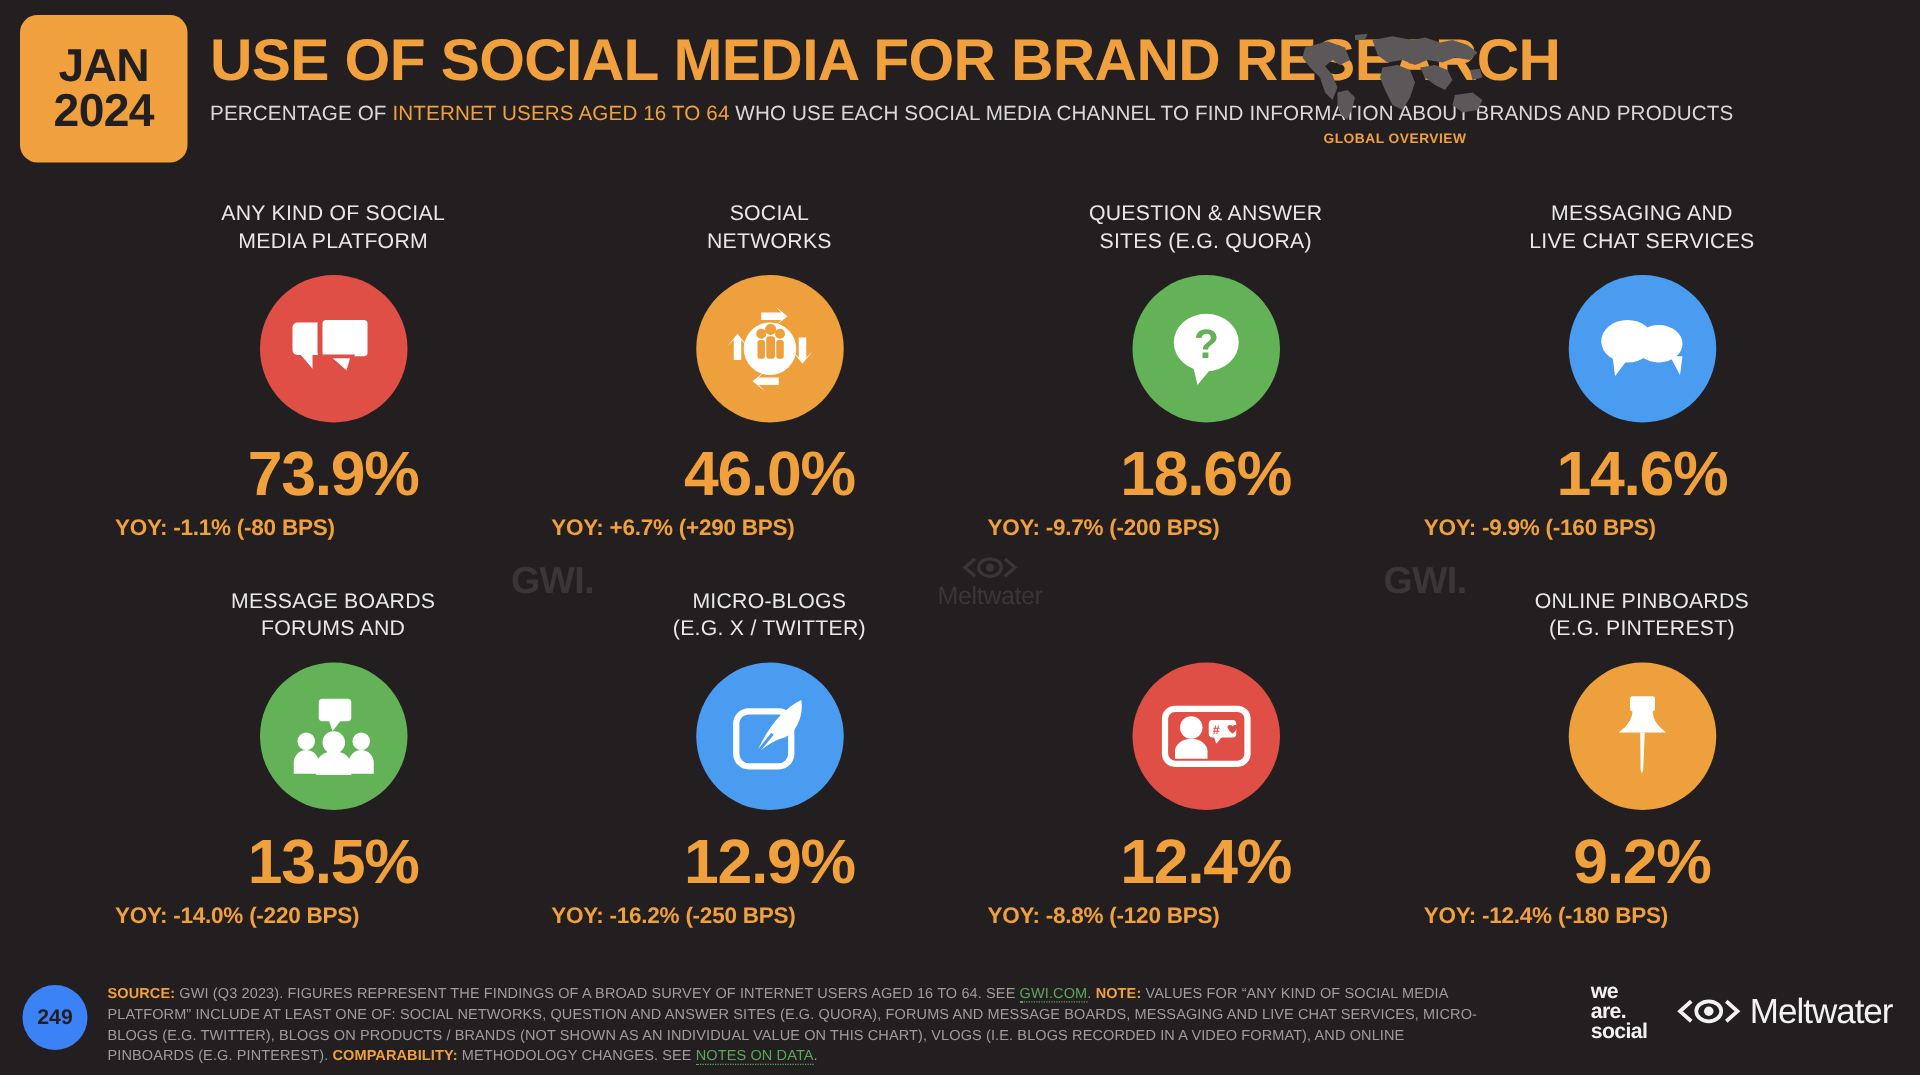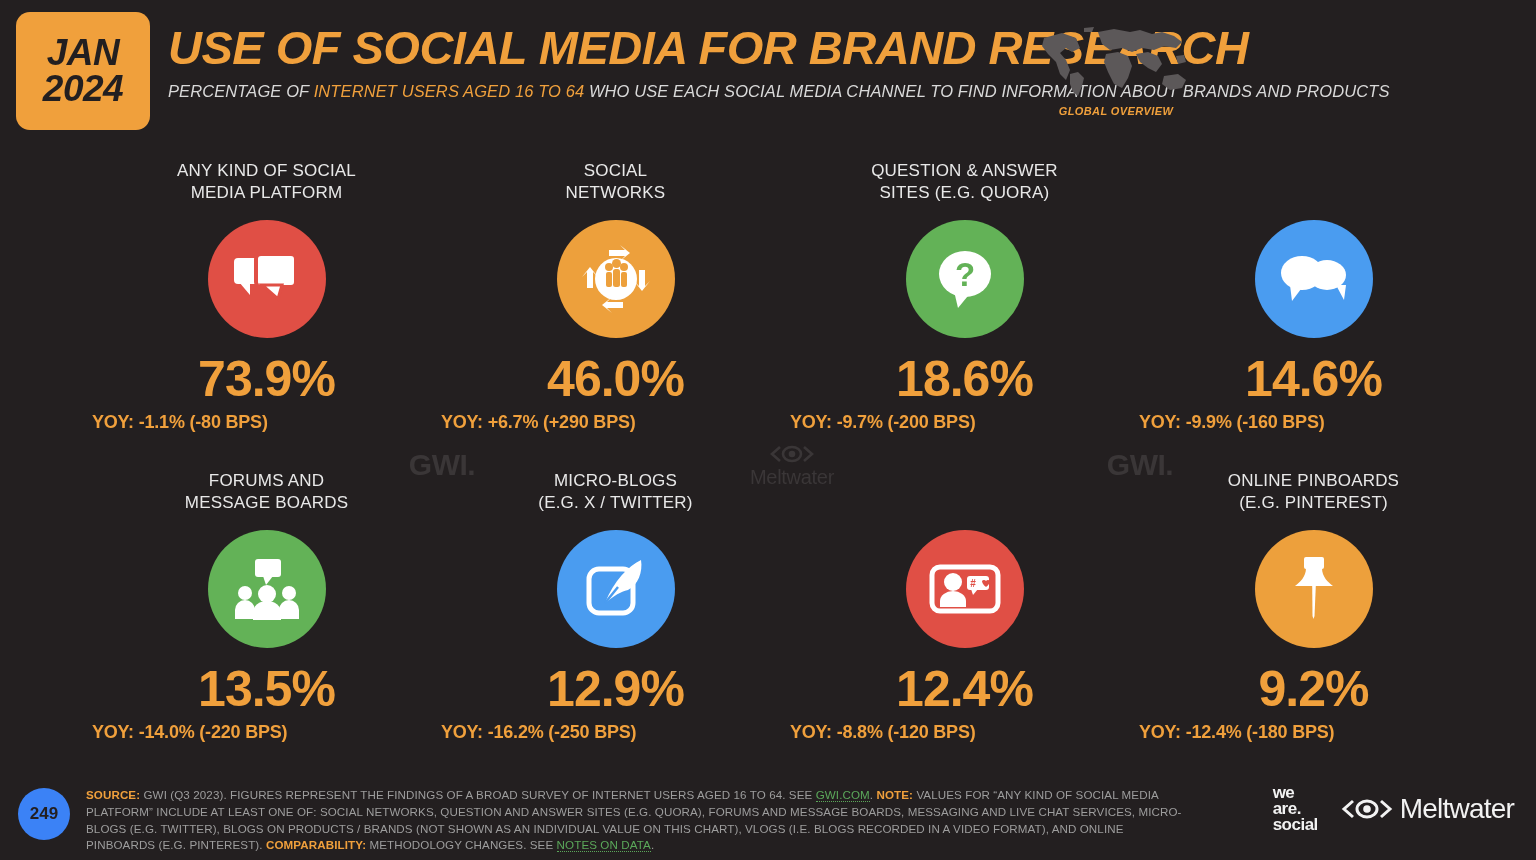--- a/index.html
+++ b/index.html
@@ -5,21 +5,21 @@
   * { box-sizing: border-box; margin: 0; padding: 0; }
   html, body {
     width: 1536px; height: 860px;
     background: #231f20;
     font-family: "Liberation Sans", sans-serif;
     overflow: hidden;
   }
   .page { position: relative; width: 1536px; height: 860px; background: #231f20; }
 
   
-  .header { position: absolute; left: 0; top: 0; width: 1216px; height: 140px; font-style: italic; }
+  .header { position: absolute; left: 0; top: 0; width: 1216px; height: 140px; }
   .date-badge {
     position: absolute; left: 16px; top: 12px;
     width: 134px; height: 118px;
     background: #f0a03c; border-radius: 14px;
     display: flex; flex-direction: column;
     align-items: center; justify-content: center;
     color: #231f20; font-weight: bold;
     font-size: 37px; line-height: 0.98; letter-spacing: -0.5px;
   }
   .header-text { position: absolute; left: 168px; top: 24px; width: 1170px; }
@@ -240,20 +240,24 @@
         </div>
         <div class="value">18.6%</div>
         <div class="yoy">YOY: -9.7% (-200 BPS)</div>
       </div>
 
       <div class="wm" style="left:1058px; top:292px; width:120px; height:46px;">
         <span class="wm-gwi">GWI.</span>
       </div>
 
       <div class="cell c3">
+        <div class="cell-label">
+          <div>MESSAGING AND</div>
+          <div>LIVE CHAT SERVICES</div>
+        </div>
         <div class="icon-wrap">
           <div class="icon-circle" style="background:#4a9cf0">
             <svg width="72" height="56" viewBox="0 0 72 56">
               <g fill="#ffffff">
                 <ellipse cx="24" cy="22" rx="21" ry="17"></ellipse>
                 <path d="M12 34 h14 l-12 16 z"></path>
                 <ellipse cx="49" cy="24" rx="19" ry="15"></ellipse>
                 <path d="M58 34 h10 l-2 15 z"></path>
               </g>
             </svg>
@@ -261,22 +265,22 @@
         </div>
         <div class="value">14.6%</div>
         <div class="yoy">YOY: -9.9% (-160 BPS)</div>
       </div>
     </div>
 
     <div class="row">
 
       <div class="cell c0">
         <div class="cell-label">
+          <div>MESSAGE BOARDS</div>
           <div>FORUMS AND</div>
-          <div>MESSAGE BOARDS</div>
         </div>
         <div class="icon-wrap">
           <div class="icon-circle" style="background:#63b257">
             <svg width="68" height="64" viewBox="0 0 68 64">
               <g fill="#ffffff">
                 <rect x="22" y="2" width="26" height="18" rx="3"></rect>
                 <path d="M30 19 h10 l-7 9 z"></path>
                 <circle cx="12" cy="36" r="7"></circle>
                   <path d="M2 62 v-9 a10 10 0 0 1 20 0 v9 z"></path>
                 <circle cx="56" cy="36" r="7"></circle>

